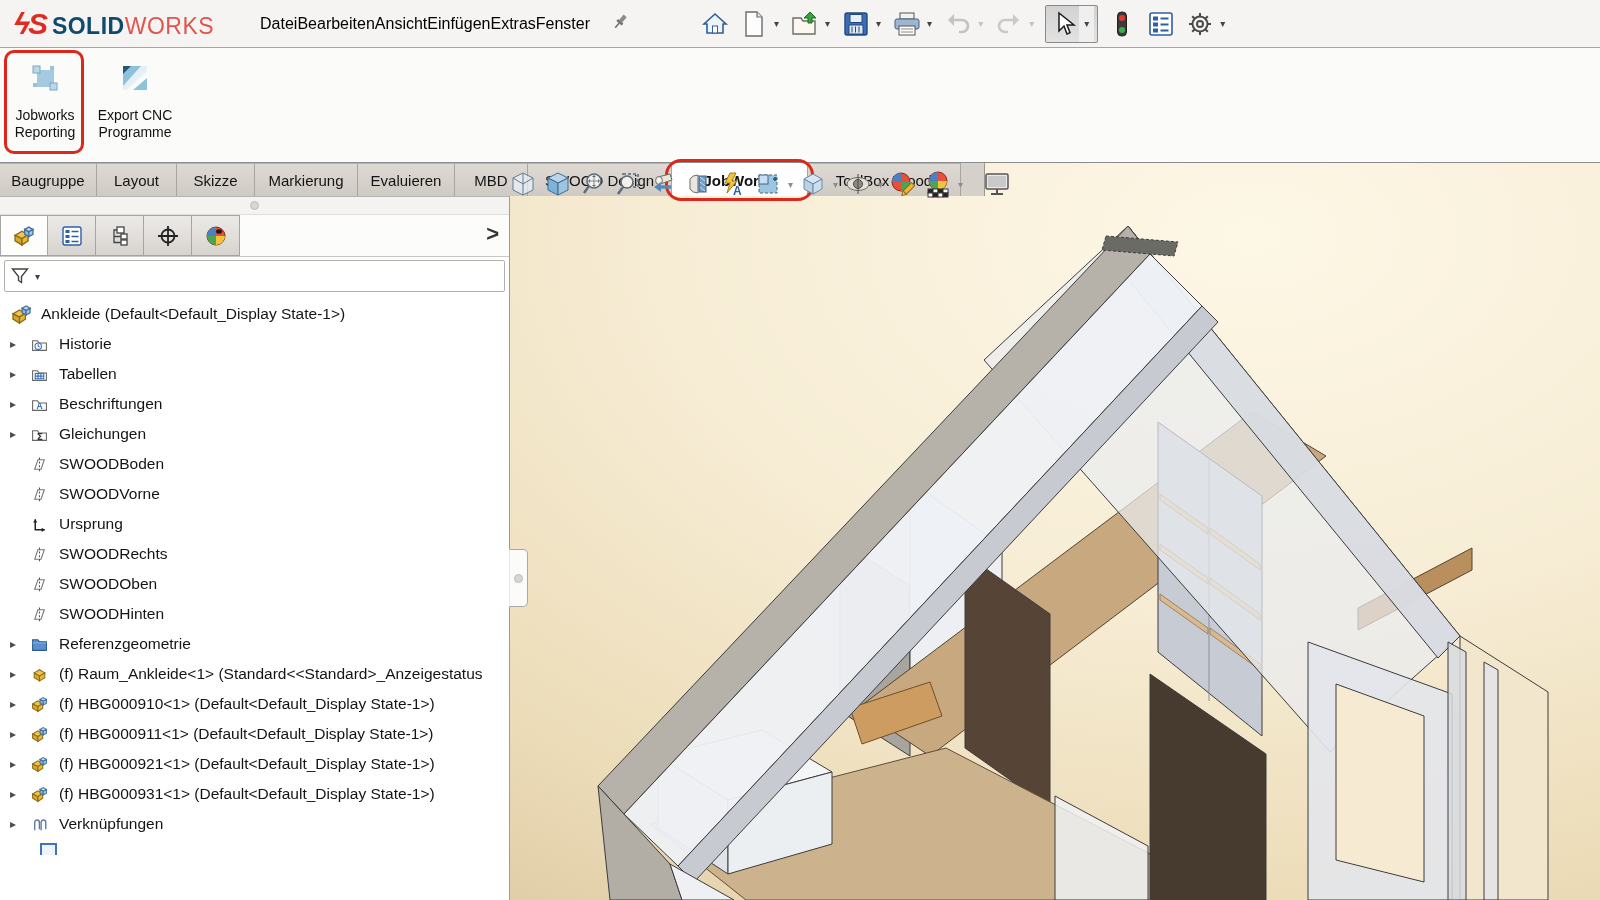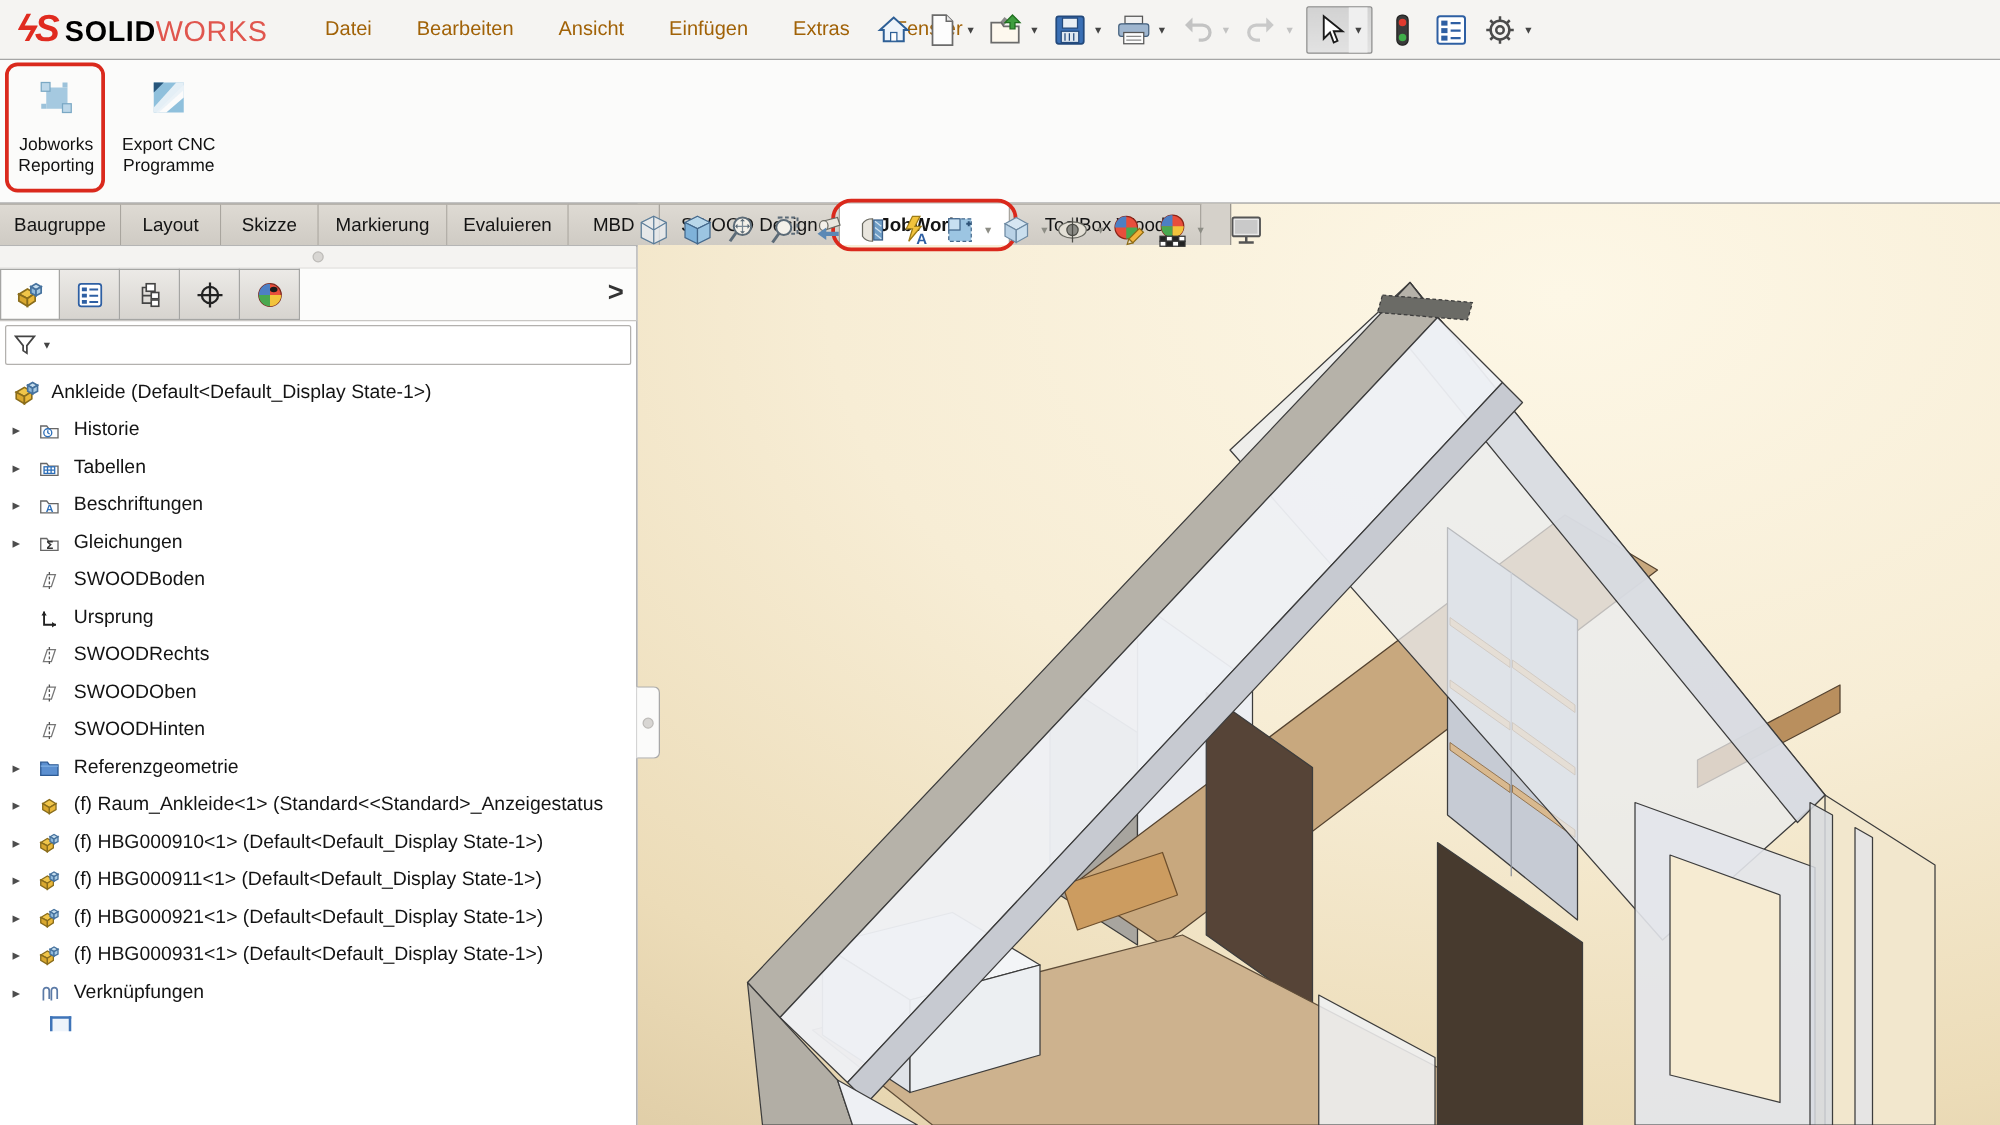--- a/index.html
+++ b/index.html
@@ -5,23 +5,23 @@
   * { margin:0; padding:0; box-sizing:border-box; }
   html,body { width:1600px; height:900px; overflow:hidden;
     font-family:"Liberation Sans", sans-serif; background:#fff; }
   #stage { position:relative; width:1600px; height:900px; background:#fdfdfd; }
 
   
   #menubar { position:absolute; left:0; top:0; width:1600px; height:48px;
     background:#f5f4f2; border-bottom:1px solid #a5a5a5; display:flex; align-items:center;text-align:center; }
   .logo { display:flex; align-items:baseline; margin-left:14px; cursor:default; }
   .logo .glyph { font-size:30px; font-weight:bold; font-style:italic; color:#e02b20; letter-spacing:-2px; margin-right:6px; }
-  .logo .solid { font-size:23px; font-weight:bold; color:#000000; letter-spacing:.5px; }
+  .logo .solid { font-size:23px; font-weight:bold; color:#0c4a6e; letter-spacing:.5px; }
   .logo .works { font-size:23px; font-weight:400; color:#e0564e; letter-spacing:.5px; }
-  #menus { display:flex; gap:36px; margin-left:46px; font-size:16px; color:#a16207; }
+  #menus { display:flex; margin-left:46px; font-size:16px; color:#000000; }
   .menu-item { cursor:default; }
   .pin { margin-left:20px; }
   #quickbar { position:absolute; left:700px; top:0; height:47px; display:flex; align-items:center; gap:9px; }
   .qgroup { display:flex; align-items:center; gap:3px; }
   .caret { font-size:10px; color:#444; padding:0 2px; }
   .caret.dis { color:#c2c2c2; }
   .qicon { width:30px; height:30px; display:flex; align-items:center; justify-content:center; }
   .pressed-box { display:flex; align-items:center; background:linear-gradient(#d2d2d2,#e2e2e2);
     border:1px solid #8a8a8a; height:38px; padding:0 3px; border-radius:2px; }
   .pressed-box .dd { background:#efefef; height:36px; display:flex; align-items:center; padding:0 3px; }
@@ -540,20 +540,30 @@
                 <polygon points="3.5,12.5 6.5,3.5 12.5,3.5 9.5,12.5" fill="#fff" fill-opacity=".5" stroke="#777"></polygon>
                 <path d="M8 1.5v13" stroke="#555" stroke-dasharray="2,1.6"></path>
               </svg>
             </span>
             <span class="tl">SWOODBoden</span>
           </div>
           <div class="tree-row">
             <span class="tw"></span>
             <span class="ti">
               <svg width="17" height="17" viewBox="0 0 16 16">
+                <polygon points="3.5,12.5 6.5,3.5 12.5,3.5 9.5,12.5" fill="#fff" fill-opacity=".5" stroke="#777"></polygon>
+                <path d="M8 1.5v13" stroke="#555" stroke-dasharray="2,1.6"></path>
+              </svg>
+            </span>
+            <span class="tl">SWOODVorne</span>
+          </div>
+          <div class="tree-row">
+            <span class="tw"></span>
+            <span class="ti">
+              <svg width="17" height="17" viewBox="0 0 16 16">
                 <path d="M4 3v10h9" stroke="#222" stroke-width="1.4" fill="none"></path>
                 <path d="M4 3l-2 3h4z" fill="#222"></path>
                 <path d="M13 13l-3-2v4z" fill="#222"></path>
               </svg>
             </span>
             <span class="tl">Ursprung</span>
           </div>
           <div class="tree-row">
             <span class="tw"></span>
             <span class="ti">

